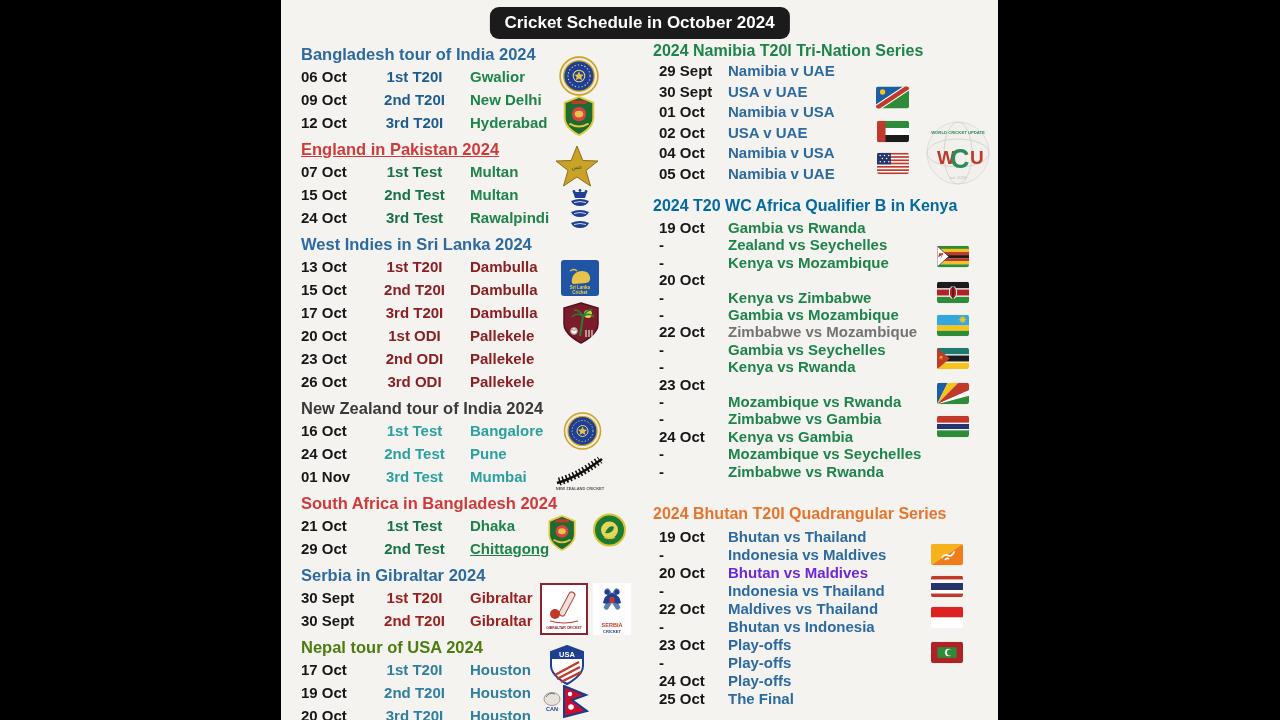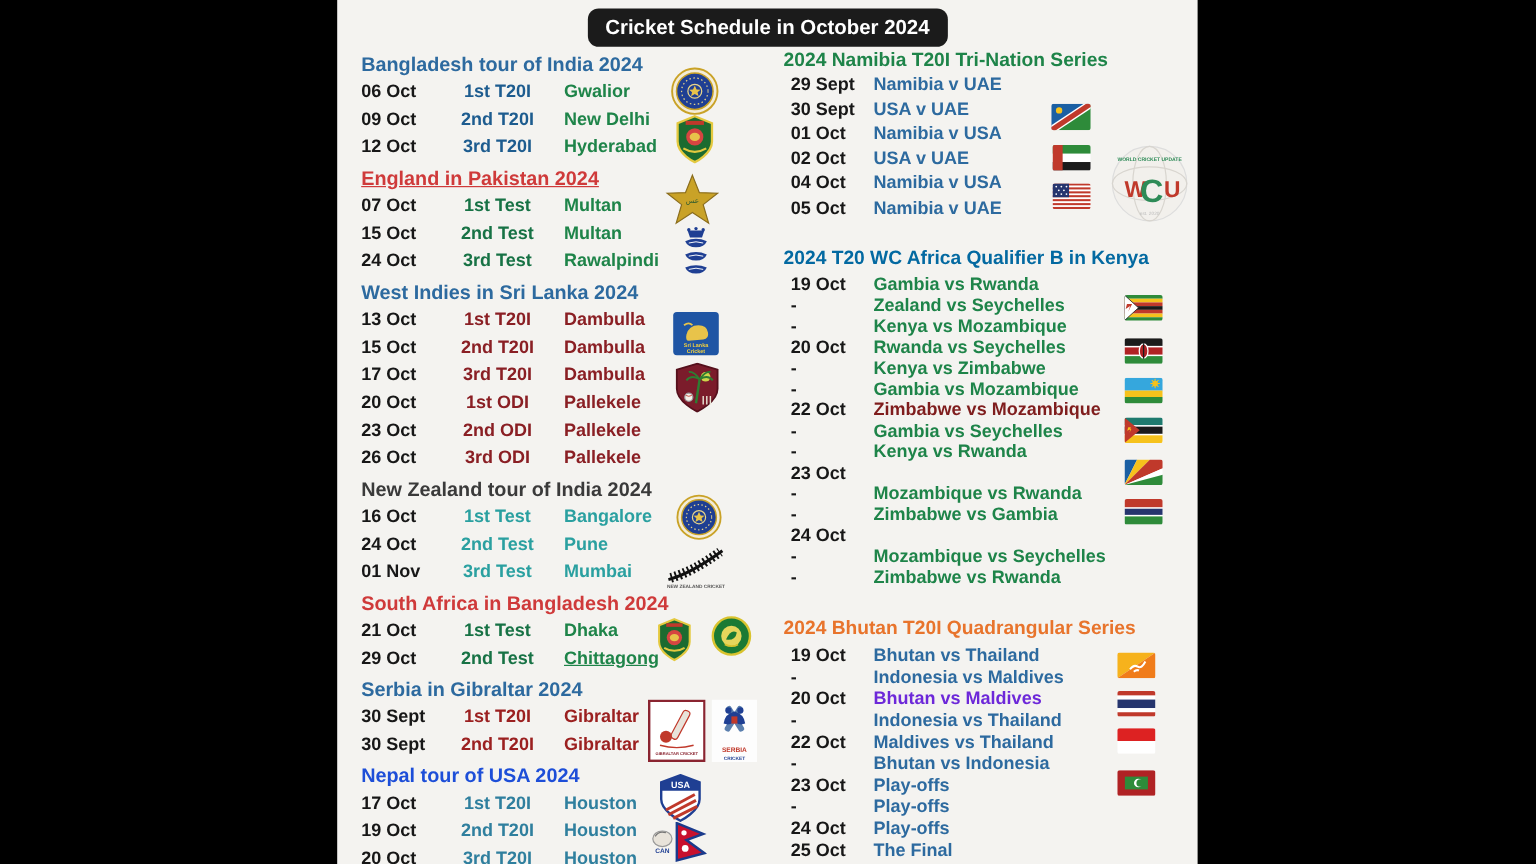--- a/index.html
+++ b/index.html
@@ -21,21 +21,21 @@
 
   .lrow { display:flex; line-height:23px; font-size:15px; font-weight:bold; }
   .lrow .c-date  { width:67px;  color:#171717; }
   .lrow .c-type  { width:93px;  text-align:center; }
   .lrow .c-venue { margin-left:9px; }
 
   .rrow { display:flex; font-size:15px; font-weight:bold; }
   .rrow .c-date  { width:75px; padding-left:6px; color:#171717; }
   .rrow .c-match { flex:1; }
   .sec-namibia .rrow { line-height:20.5px; }
-  .sec-namibia { margin-bottom:21px; }
+  .sec-namibia { margin-bottom:11px; }
   .sec-africa  .rrow { line-height:17.4px; }
   .sec-africa  { margin-bottom:23px; }
   .sec-africa  .rows { padding-top:3px; }
   .sec-bhutan  .rrow { line-height:18px; }
   .sec-bhutan  .rows { padding-top:4px; }
 
   .icon { position:absolute; }
   .icon svg { width:100%; height:100%; display:block; }
   
   .ic-bcci1{left:276px;top:55px;width:44px;height:42px}
@@ -194,21 +194,21 @@
               <span class="c-venue" style="color: rgb(155, 32, 32);">Gibraltar</span>
             </div>
             <div class="lrow">
               <span class="c-date">30 Sept</span>
               <span class="c-type" style="color: rgb(155, 32, 32);">2nd T20I</span>
               <span class="c-venue" style="color: rgb(155, 32, 32);">Gibraltar</span>
             </div>
           </div>
         </div>
         <div class="section">
-          <div class="sec-title" style="color: #1d4ed8;">Nepal tour of USA 2024</div>
+          <div class="sec-title" style="color: #4d7c0f;">Nepal tour of USA 2024</div>
           <div class="rows">
             <div class="lrow">
               <span class="c-date">17 Oct</span>
               <span class="c-type" style="color: rgb(47, 127, 158);">1st T20I</span>
               <span class="c-venue" style="color: rgb(47, 127, 158);">Houston</span>
             </div>
             <div class="lrow">
               <span class="c-date">19 Oct</span>
               <span class="c-type" style="color: rgb(47, 127, 158);">2nd T20I</span>
               <span class="c-venue" style="color: rgb(47, 127, 158);">Houston</span>
@@ -261,33 +261,32 @@
             <div class="rrow">
               <span class="c-date">-</span>
               <span class="c-match" style="color: rgb(30, 132, 73);">Zealand vs Seychelles</span>
             </div>
             <div class="rrow">
               <span class="c-date">-</span>
               <span class="c-match" style="color: rgb(30, 132, 73);">Kenya vs Mozambique</span>
             </div>
             <div class="rrow">
               <span class="c-date">20 Oct</span>
-              <span class="c-match" style="color: rgb(30, 132, 73);">Rwanda vs Seychelles</span>
             </div>
             <div class="rrow">
               <span class="c-date">-</span>
               <span class="c-match" style="color: rgb(30, 132, 73);">Kenya vs Zimbabwe</span>
             </div>
             <div class="rrow">
               <span class="c-date">-</span>
               <span class="c-match" style="color: rgb(30, 132, 73);">Gambia vs Mozambique</span>
             </div>
             <div class="rrow">
               <span class="c-date">22 Oct</span>
-              <span class="c-match" style="color: #7f1d1d;">Zimbabwe vs Mozambique</span>
+              <span class="c-match" style="color: #737373;">Zimbabwe vs Mozambique</span>
             </div>
             <div class="rrow">
               <span class="c-date">-</span>
               <span class="c-match" style="color: rgb(30, 132, 73);">Gambia vs Seychelles</span>
             </div>
             <div class="rrow">
               <span class="c-date">-</span>
               <span class="c-match" style="color: rgb(30, 132, 73);">Kenya vs Rwanda</span>
             </div>
             <div class="rrow">
@@ -296,20 +295,21 @@
             <div class="rrow">
               <span class="c-date">-</span>
               <span class="c-match" style="color: rgb(30, 132, 73);">Mozambique vs Rwanda</span>
             </div>
             <div class="rrow">
               <span class="c-date">-</span>
               <span class="c-match" style="color: rgb(30, 132, 73);">Zimbabwe vs Gambia</span>
             </div>
             <div class="rrow">
               <span class="c-date">24 Oct</span>
+              <span class="c-match" style="color: rgb(30, 132, 73);">Kenya vs Gambia</span>
             </div>
             <div class="rrow">
               <span class="c-date">-</span>
               <span class="c-match" style="color: rgb(30, 132, 73);">Mozambique vs Seychelles</span>
             </div>
             <div class="rrow">
               <span class="c-date">-</span>
               <span class="c-match" style="color: rgb(30, 132, 73);">Zimbabwe vs Rwanda</span>
             </div>
           </div>

